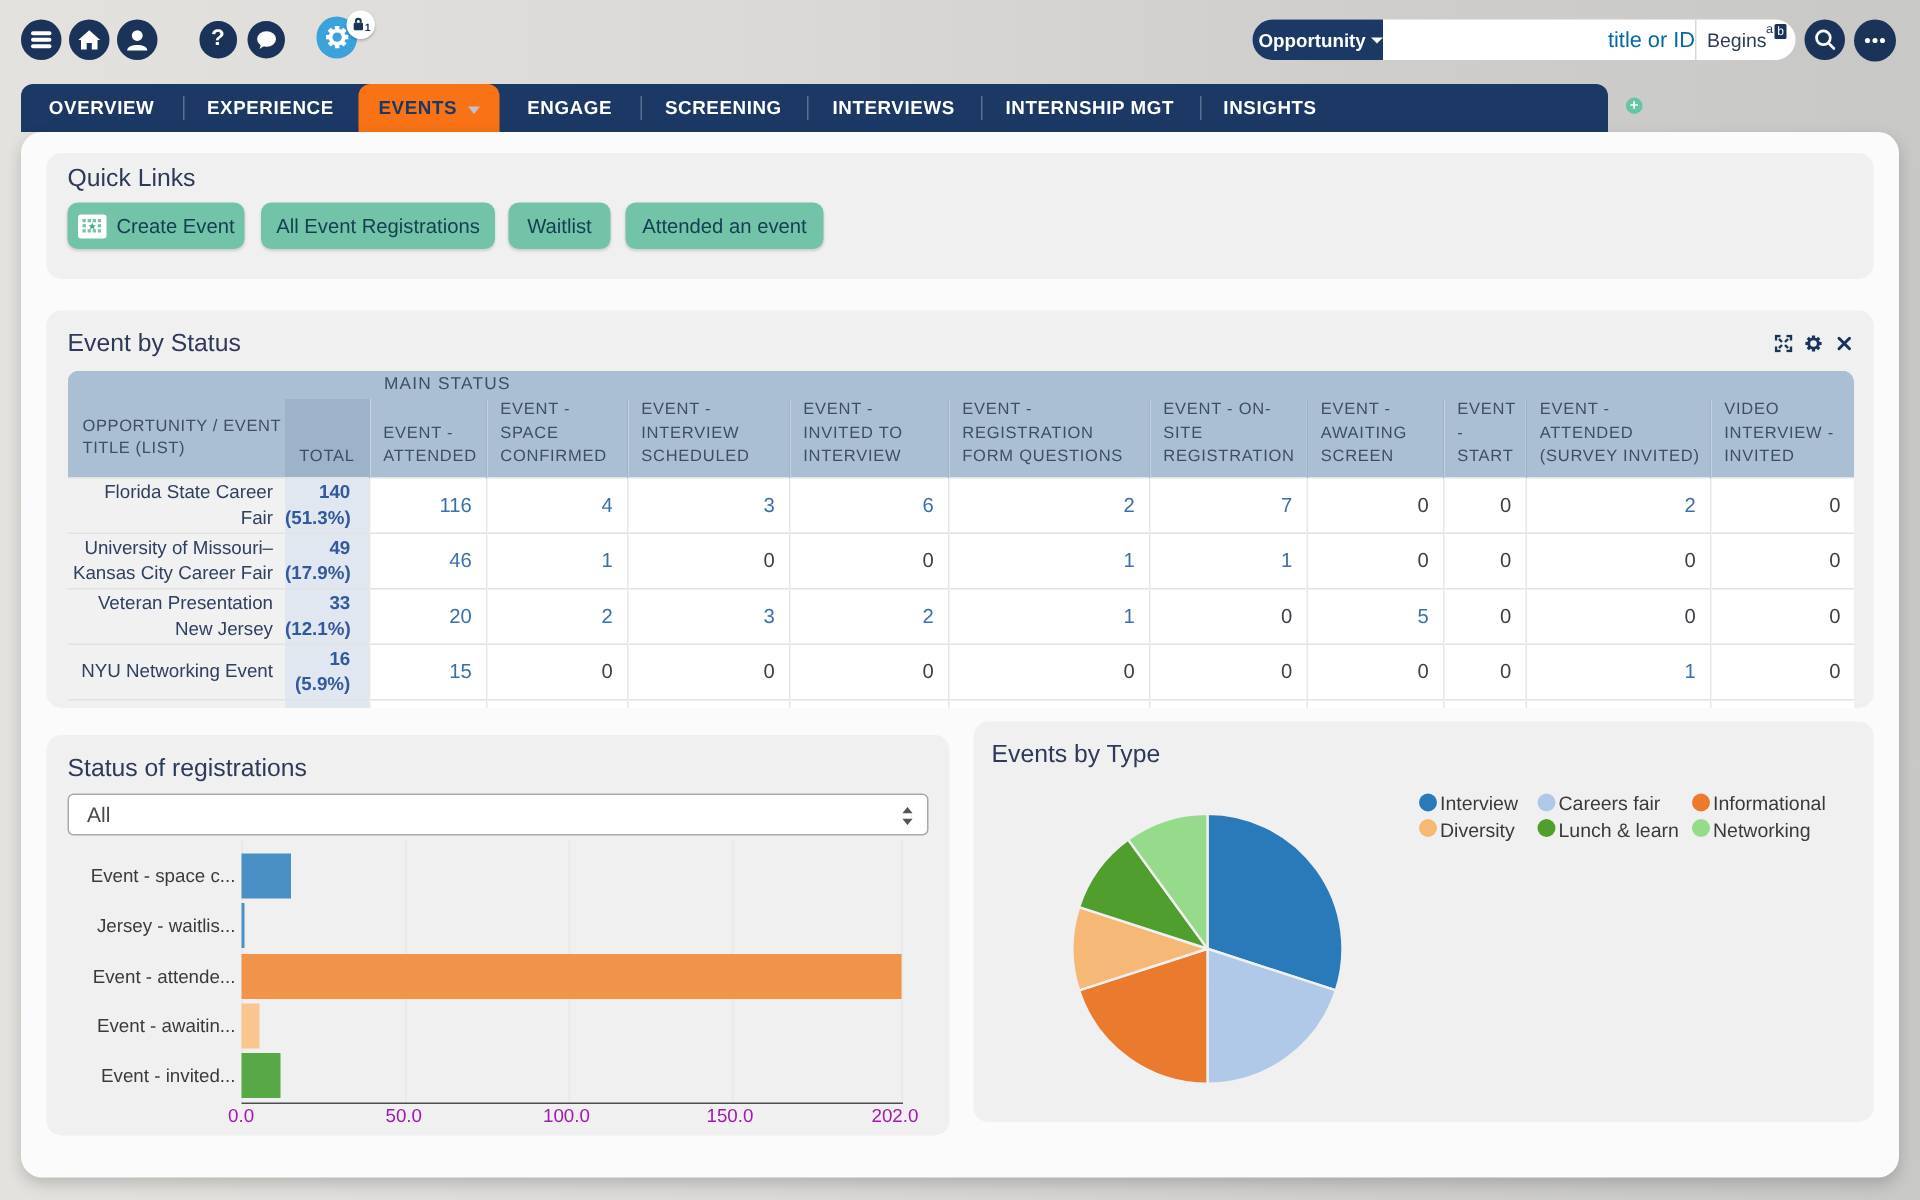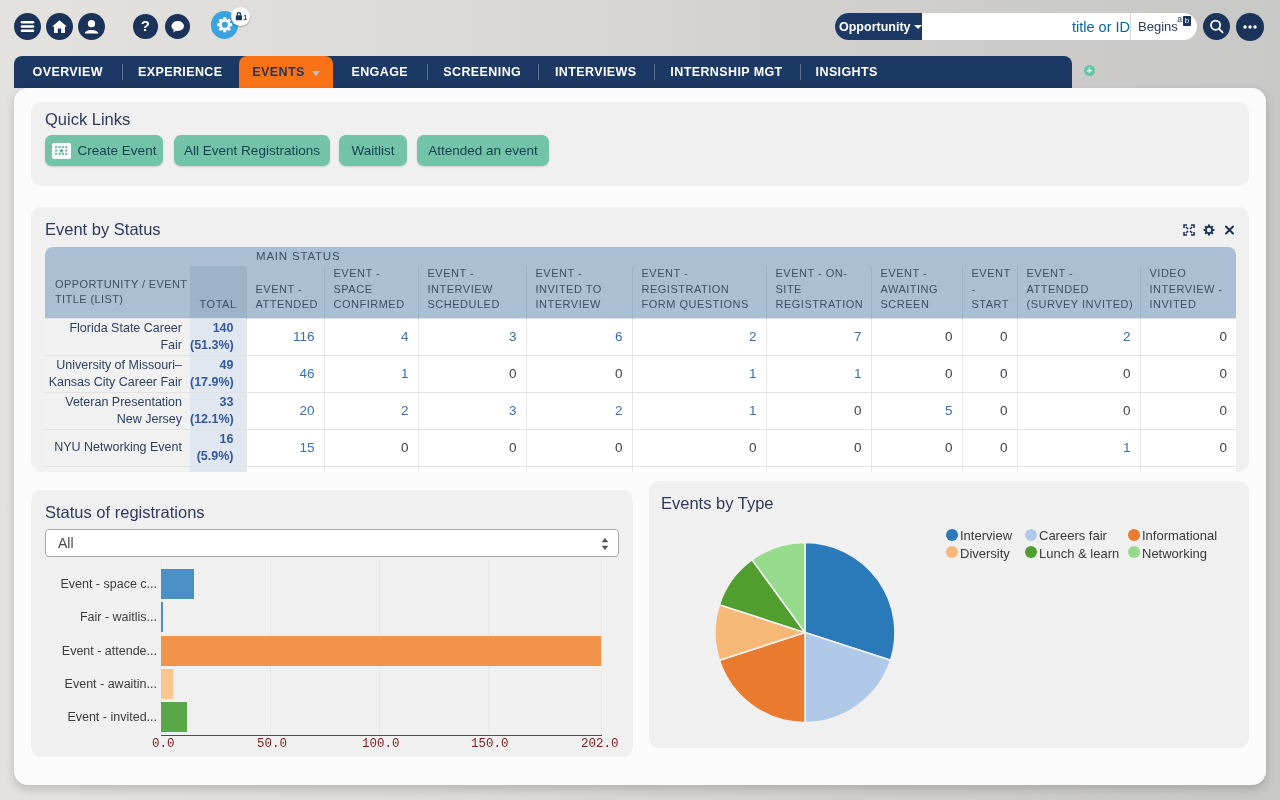--- a/index.html
+++ b/index.html
@@ -47,21 +47,21 @@
   padding:0 8px 0 0; white-space:nowrap; }
 #evtable td.ctotal { background:#e0e7f1; color:#33599c; font-weight:bold; font-size:12.5px;
   line-height:1.35; padding:0 12px 0 0; white-space:nowrap; }
 #evtable td.v, #evtable td.z { background:#fff; border-left:1px solid #e7e7ea; }
 #evtable td.v { color:#3a70ad; }
 #evtable td.z { color:#3d3f46; }
 
 .blabel { position:absolute; font-size:12.5px; color:#3b3b3b; text-align:right; width:110px; }
 .gline { position:absolute; width:1px; background:#e7e7e7; top:70px; height:175px; }
 .bar { position:absolute; height:30px; }
-.xlab { position:absolute; font-size:12.5px; color:#7f1d1d; top:247px;font-family:Liberation Mono, monospace; }
+.xlab { position:absolute; font-size:12.5px; color:#a21caf; top:247px; }
 
 .ldot { position:absolute; width:12px; height:12px; border-radius:50%; }
 .ltext { position:absolute; font-size:13px; color:#3a3a3a; }
 </style>
 </head>
 <body>
 
 <div id="topicons">
   <div class="circ" style="left:14px; top:13px; width:27px; height:27px;">
     <svg width="27" height="27" viewBox="0 0 27 27">
@@ -307,21 +307,21 @@
           <path d="M4 0 L7.4 4.2 L0.6 4.2 Z" fill="#555"></path>
           <path d="M4 12 L7.4 7.8 L0.6 7.8 Z" fill="#555"></path>
         </svg>
     </div>
     <div class="gline" style="left:130px;"></div>
     <div class="gline" style="left:239px;"></div>
     <div class="gline" style="left:348px;"></div>
     <div class="gline" style="left:457px;"></div>
     <div class="gline" style="left:570px;"></div>
     <div class="blabel" style="left:16px; top:87px;">Event - space c...</div>
-    <div class="blabel" style="left:16px; top:120px;">Fair - waitlis...</div>
+    <div class="blabel" style="left:16px; top:120px;">Jersey - waitlis...</div>
     <div class="blabel" style="left:16px; top:154px;">Event - attende...</div>
     <div class="blabel" style="left:16px; top:187px;">Event - awaitin...</div>
     <div class="blabel" style="left:16px; top:220px;">Event - invited...</div>
     <div class="bar" style="left:130px; top:79px;  width:33px;  background:#4a90c5;"></div>
     <div class="bar" style="left:130px; top:112.3px; width:1.5px; background:#4a90c5;"></div>
     <div class="bar" style="left:130px; top:145.6px; width:440px; background:#f0944a;"></div>
     <div class="bar" style="left:130px; top:178.9px; width:12px; background:#f8c68e;"></div>
     <div class="bar" style="left:130px; top:212.2px; width:26px; background:#58a847;"></div>
     <div style="position:absolute; left:130px; top:245px; width:441px; height:1px; background:#4d4d4d;"></div>
     <div class="xlab" style="left:121px;">0.0</div>

